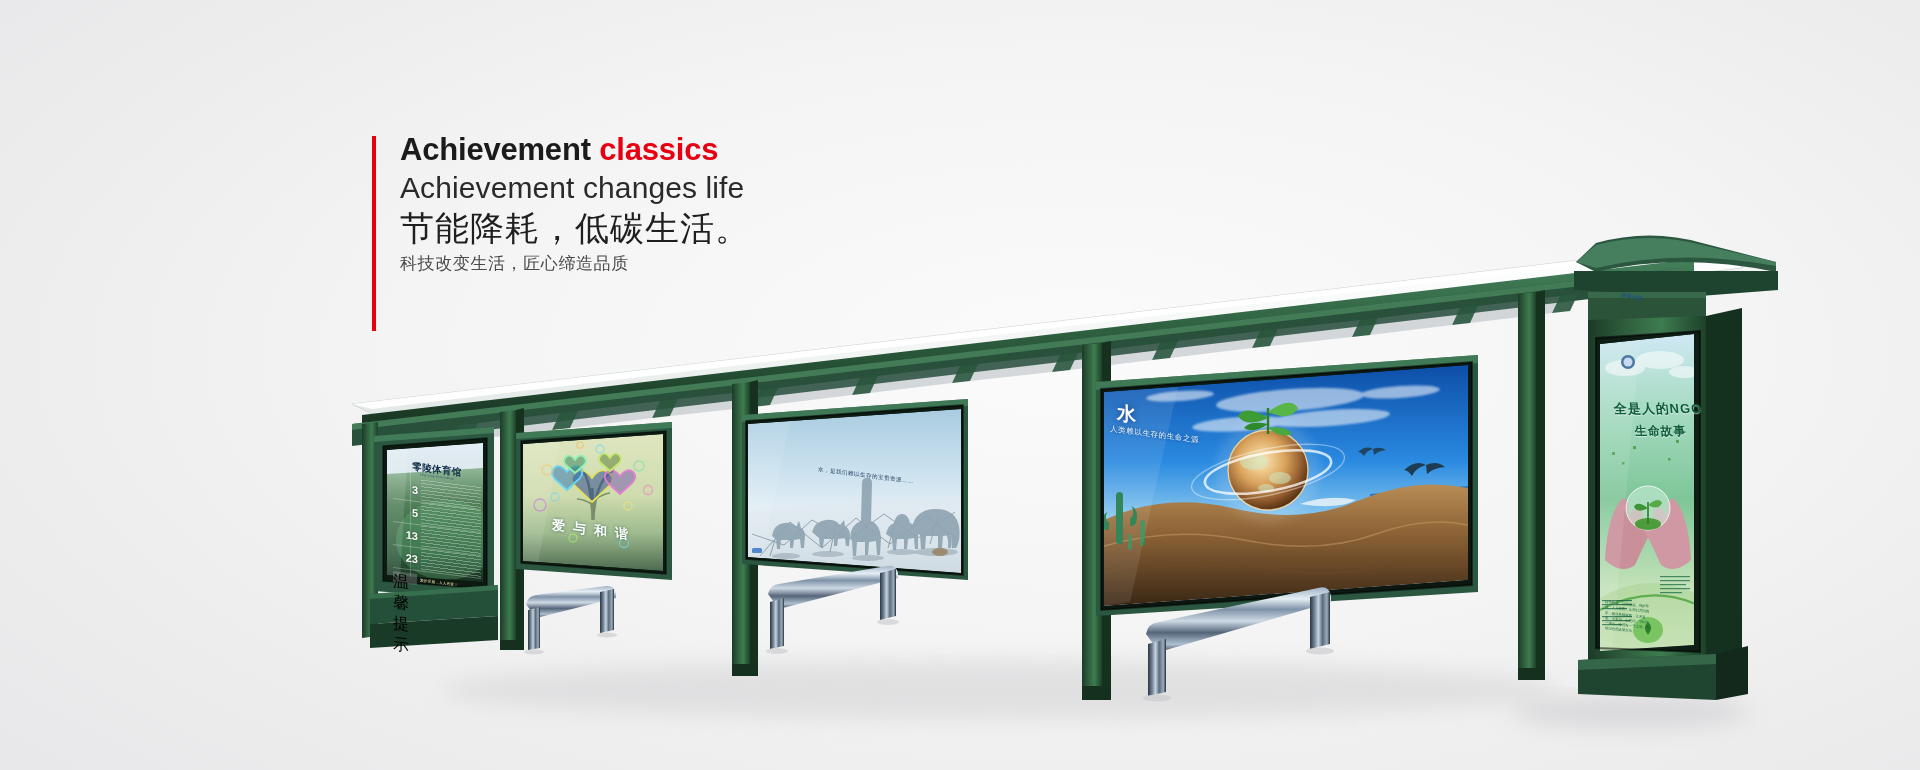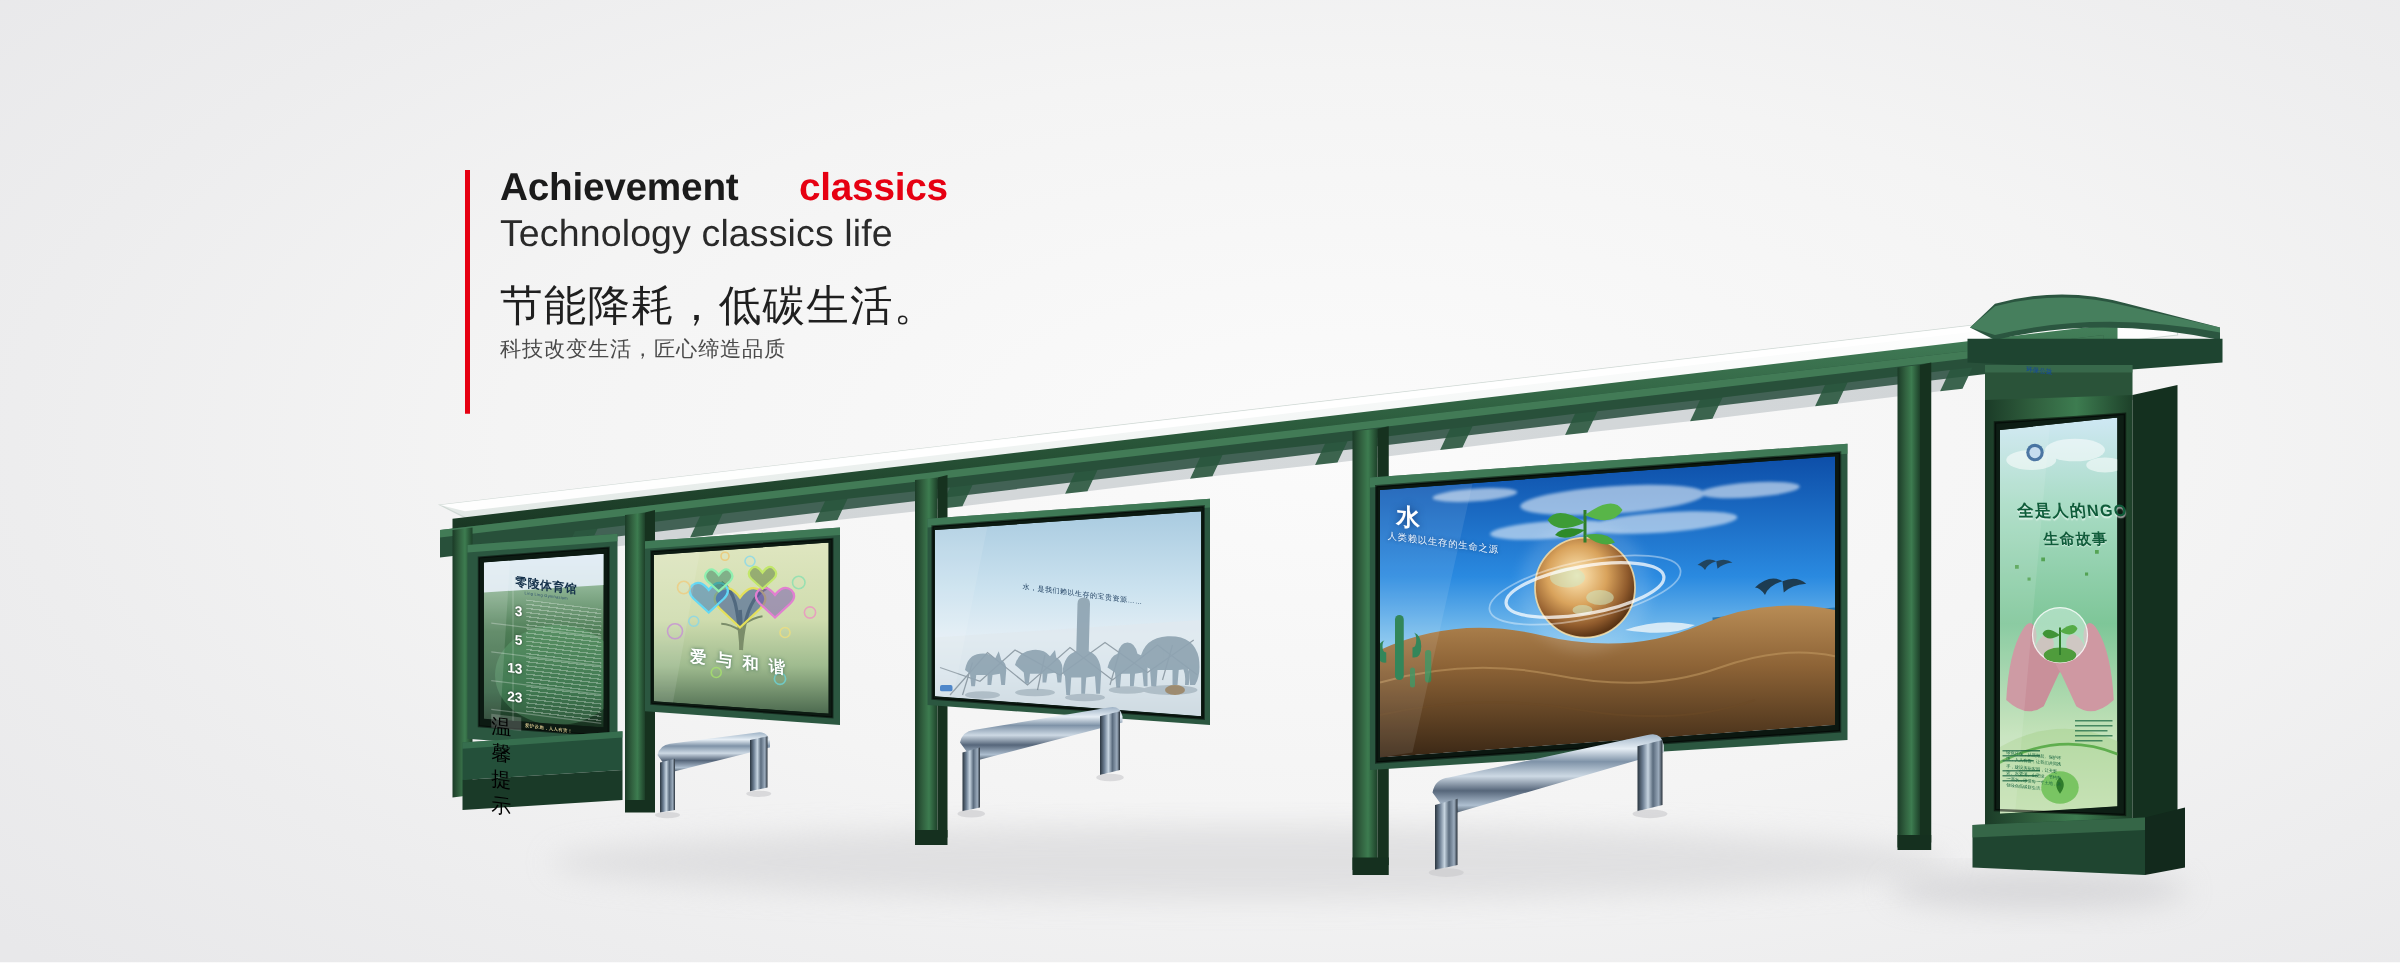--- a/index.html
+++ b/index.html
@@ -35,36 +35,35 @@
     background: #e60012;
   }
   .hl-line1 {
     font-size: 31px;
     font-weight: bold;
     letter-spacing: -0.2px;
     color: #1b1b1b;
     line-height: 1.05;
     white-space: nowrap;
   }
-  .hl-line1 .accent { color: #e60012; margin-left: 40px; }
+  .hl-line1 .accent { color: #e60012; }
   .hl-line2 {
     font-size: 30px;
     font-weight: 400;
     color: #2a2a2a;
     line-height: 1.25;
     margin-top: 2px;
     letter-spacing: 0.1px;
     white-space: nowrap;
   }
   .hl-line3 {
     font-size: 34px;
     font-weight: 400;
     color: #1f1f1f;
     letter-spacing: 1px;
-    margin-top: 16px;
     white-space: nowrap;
   }
   .hl-line4 {
     font-size: 17px;
     color: #4a4a4a;
     letter-spacing: 0.6px;
     white-space: nowrap;
   }
 
   
@@ -719,18 +718,18 @@
   <div class="poster5-l1">全是人的NGO</div>
   <div class="poster5-l2">生命故事</div>
   <div class="poster5-body">绿色环保，从我做起。保护环境，人人有责，让我们共同携手，建设美丽家园，让天更蓝、水更清、山更绿。节约每一滴水，珍惜每一寸土地，共创绿色低碳新生活。</div>
 
   <div class="headline-block">
     <div class="headline-rule"></div>
     <div class="hl-line1">
       <span>Achievement</span>
       <span class="accent">classics</span>
     </div>
-    <div class="hl-line2">Technology classics life</div>
+    <div class="hl-line2">Achievement changes life</div>
     <div class="hl-line3">节能降耗，低碳生活。</div>
     <div class="hl-line4">科技改变生活，匠心缔造品质</div>
   </div>
 
 </div>
 
 </body></html>

